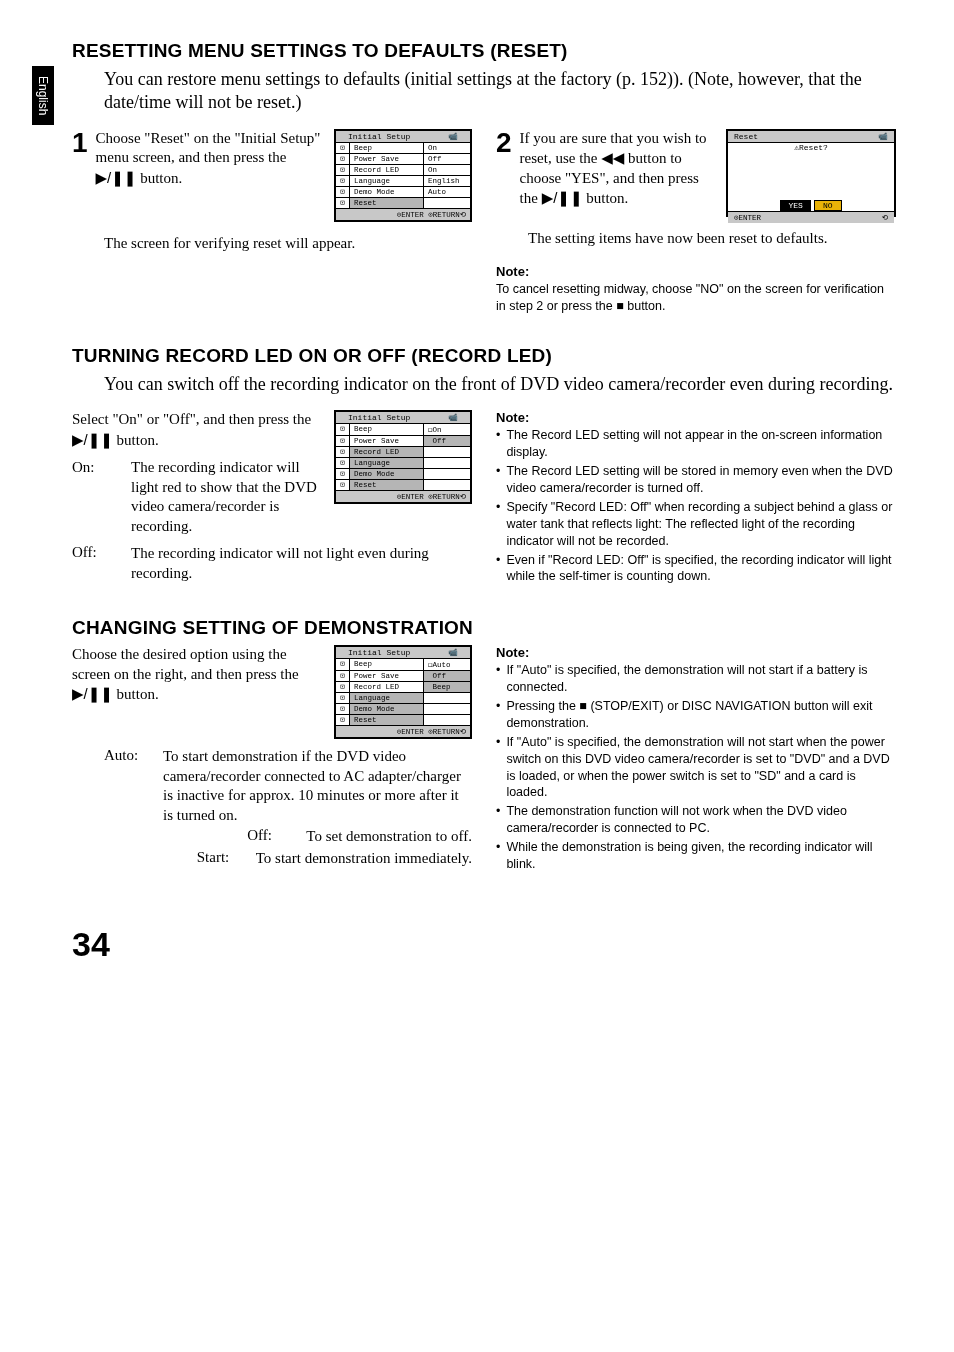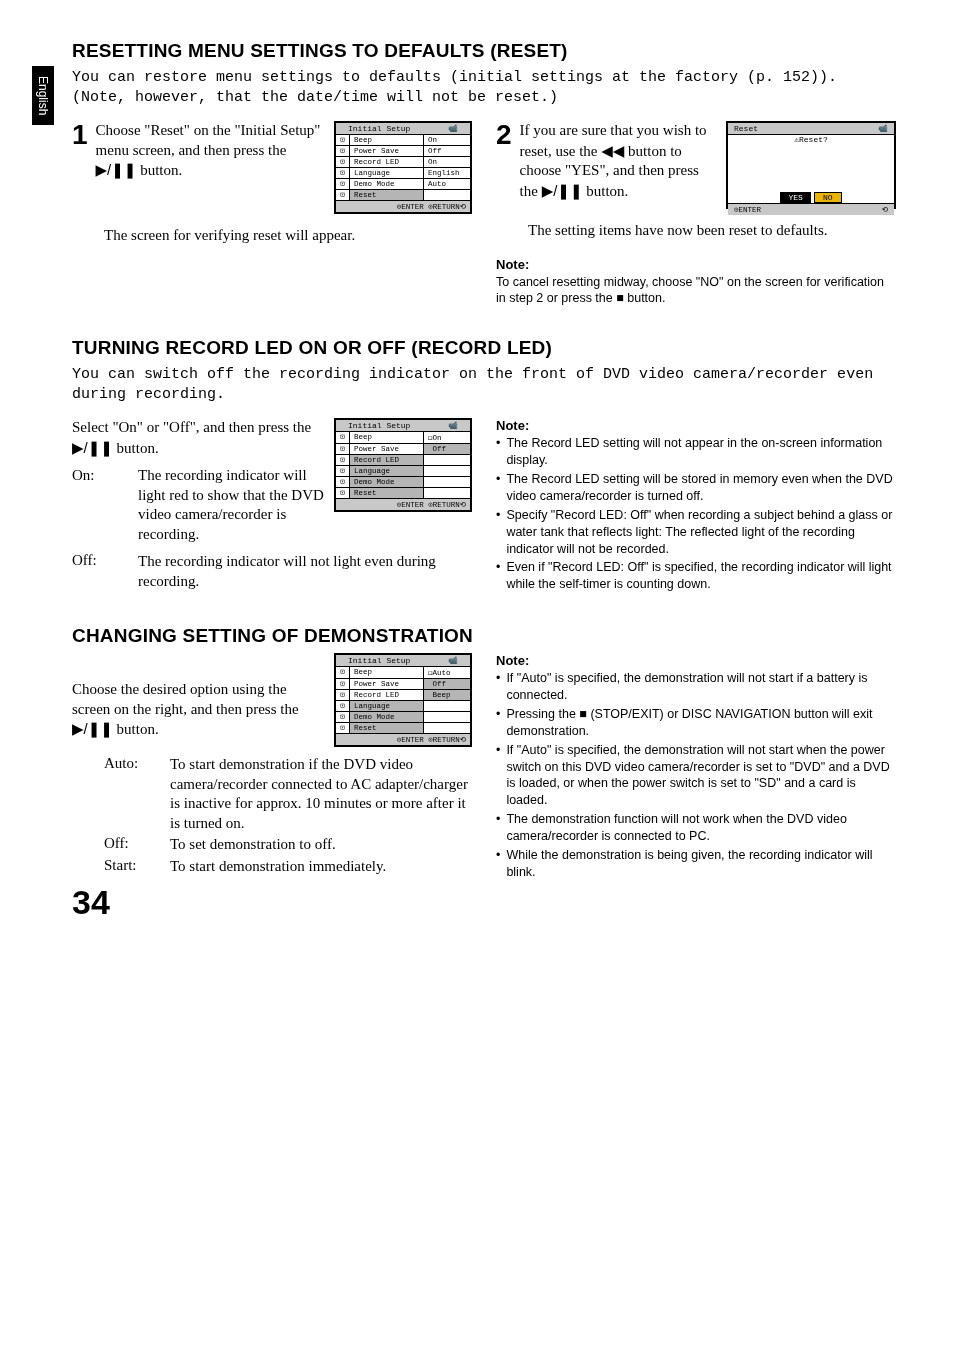--- a/index.html
+++ b/index.html
@@ -1,20 +1,20 @@
 <!DOCTYPE html>
 <html><head>
   <meta charset="utf-8">
   <style>
     * { margin:0; padding:0; box-sizing:border-box; }
     body { font-family:Arial, Helvetica, sans-serif; font-size:13px; background:#fff; width:954px; color:#000; }
     .page { padding:40px 58px 40px 72px; position:relative; }
     .side-tab { position:absolute; left:32px; top:66px; background:#000; color:#fff; padding:10px 4px; font-size:12px; writing-mode:vertical-rl; text-orientation:mixed; }
     .heading { font-family:Arial, Helvetica, sans-serif; font-weight:bold; font-size:19px; letter-spacing:0.2px; margin-bottom:6px; }
-    .intro { font-family:Liberation Mono, monospace; font-size:15px; margin-bottom:14px; line-height:1.3; }
+    .intro { font-family:Liberation Serif, serif; font-size:18px; margin-bottom:14px; line-height:1.3;margin-left:32px; }
     .col2 { display:flex; gap:24px; }
     .col { flex:1; min-width:0; }
     .step-wrap { display:flex; gap:8px; align-items:flex-start; }
     .big-num { font-family:Arial,sans-serif; font-weight:bold; font-size:28px; line-height:1; }
     .step-text { font-family:Georgia,'Times New Roman',serif; font-size:15px; line-height:1.3; }
     .screen { border:2px solid #000; background:#fff; width:138px; }
     .screen-title { font-family:'Courier New',monospace; font-size:8px; background:#c8c8c8; padding:1px 12px; border-bottom:1px solid #000; white-space:pre; }
     .screen-rows { display:flex; flex-direction:column; }
     .screen-row { display:flex; font-family:'Courier New',monospace; font-size:7.5px; border-bottom:1px solid #000; }
     .screen-row:last-child { border-bottom:none; }
@@ -32,26 +32,26 @@
     .rescreen-foot { padding:1px 6px; border-top:1px solid #000; font-size:7.5px; display:flex; justify-content:space-between; background:#c8c8c8; }
     .follow { font-family:Georgia,'Times New Roman',serif; font-size:15px; margin-top:12px; line-height:1.3; }
     .note-heading { font-weight:bold; font-size:13px; margin-bottom:2px; }
     .note-text { font-size:12.5px; line-height:1.35; }
     .bullets { padding-left:0; }
     .bullets .bi { display:flex; gap:6px; font-size:12.5px; line-height:1.35; margin-bottom:2px; }
     .bullets .bdot { flex:0 0 auto; }
     .section-spacer { height:30px; }
     .ppicon { display:inline-block; font-family:Arial,sans-serif; }
     .stopicon { display:inline-block; font-family:Arial,sans-serif; }
-    .dlwrap { display:flex; gap:16px; margin-top:8px; }
+    .dlwrap { display:flex; gap:9px; margin-top:8px;justify-content:flex-end; }
     .dl-label { font-family:Georgia,'Times New Roman',serif; font-size:15px; min-width:50px; }
     .dl-text { font-family:Georgia,'Times New Roman',serif; font-size:15px; line-height:1.3; }
     .row1 { display:flex; gap:10px; align-items:flex-start; }
     .row1 .picblock { flex:0 0 auto; }
-    .pagenum { font-size:34px; font-weight:bold; font-family:Arial,sans-serif; }
+    .pagenum { font-size:34px; font-weight:bold; font-family:Arial,sans-serif; margin-top:50px; }
     .indent { padding-left:32px; }
     .screen-head-row { display:flex; justify-content:space-between; align-items:center; }
   </style>
 </head>
 <body>
 
 <div class="page">
   <div class="side-tab">English</div>
 
   <div class="heading">RESETTING MENU SETTINGS TO DEFAULTS (RESET)</div>
@@ -238,21 +238,21 @@
       </div>
     </div>
   </div>
 
   <div class="section-spacer"></div>
 
   <div class="heading">CHANGING SETTING OF DEMONSTRATION</div>
   <div class="col2">
     <div class="col">
       <div class="row1">
-        <div class="step-text" style="flex:1;margin-top:27px;">
+        <div class="step-text" style="flex:1;">
           <span>Choose the desired option using the screen on the right, and then press the </span><span class="ppicon">▶/❚❚</span><span> button.</span>
         </div>
         <div class="picblock">
           <div class="screen">
             <div class="screen-title screen-head-row">
               <span>Initial Setup</span>
               <span>📹</span>
             </div>
             <div class="screen-rows" id="screen3-rows">
                 <div class="screen-row">

